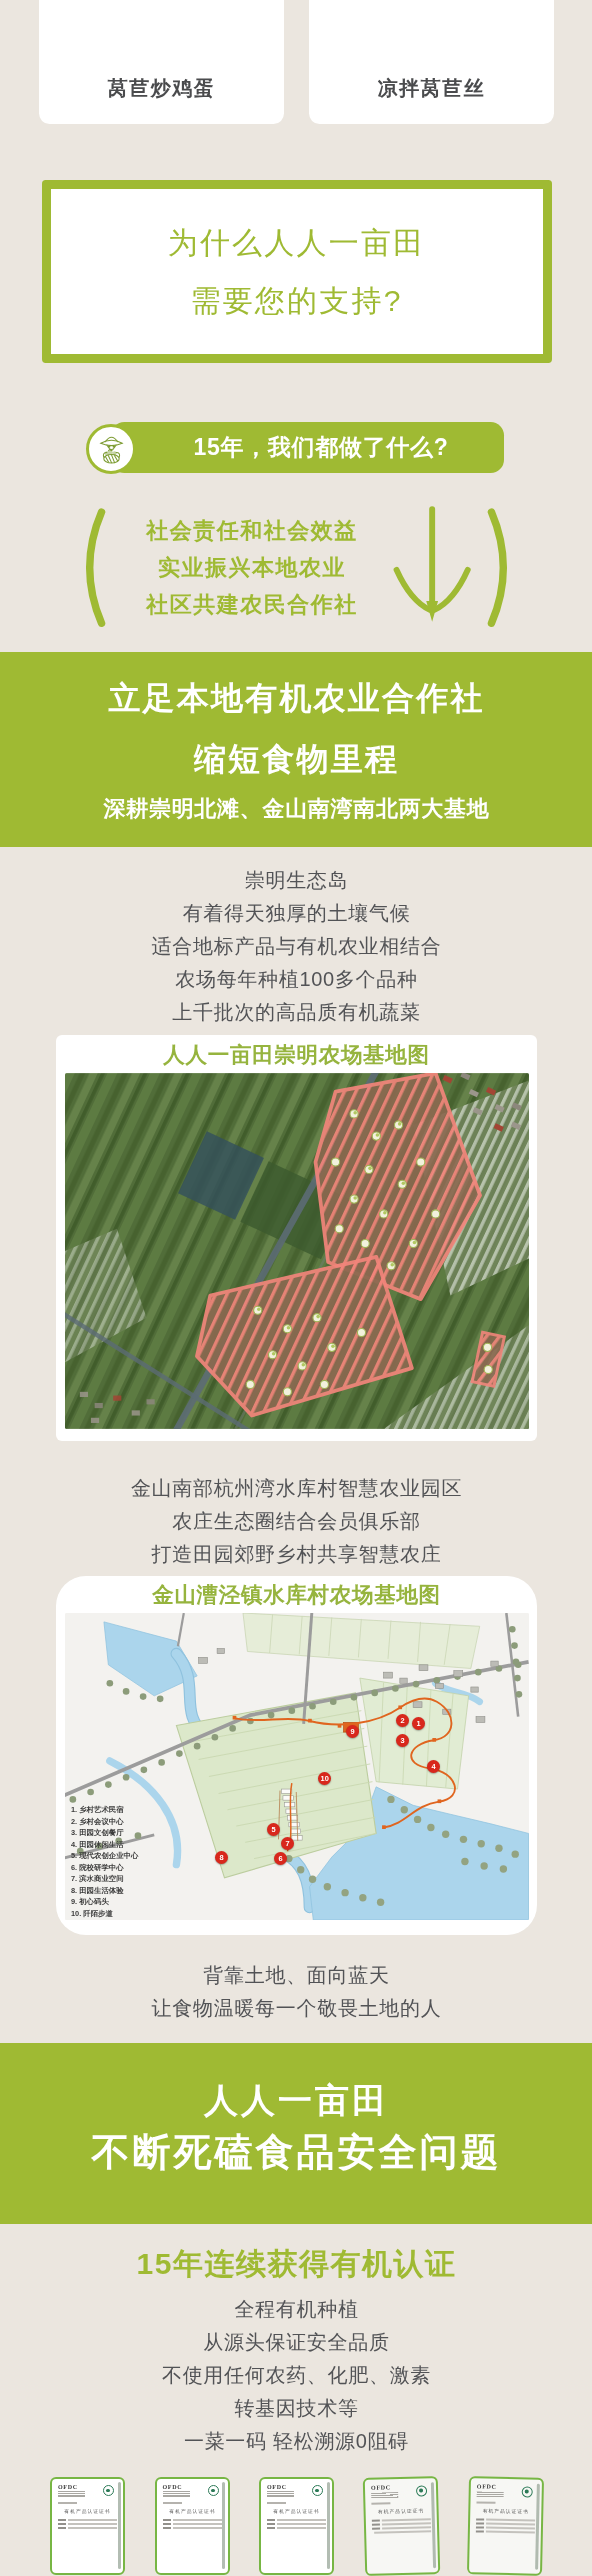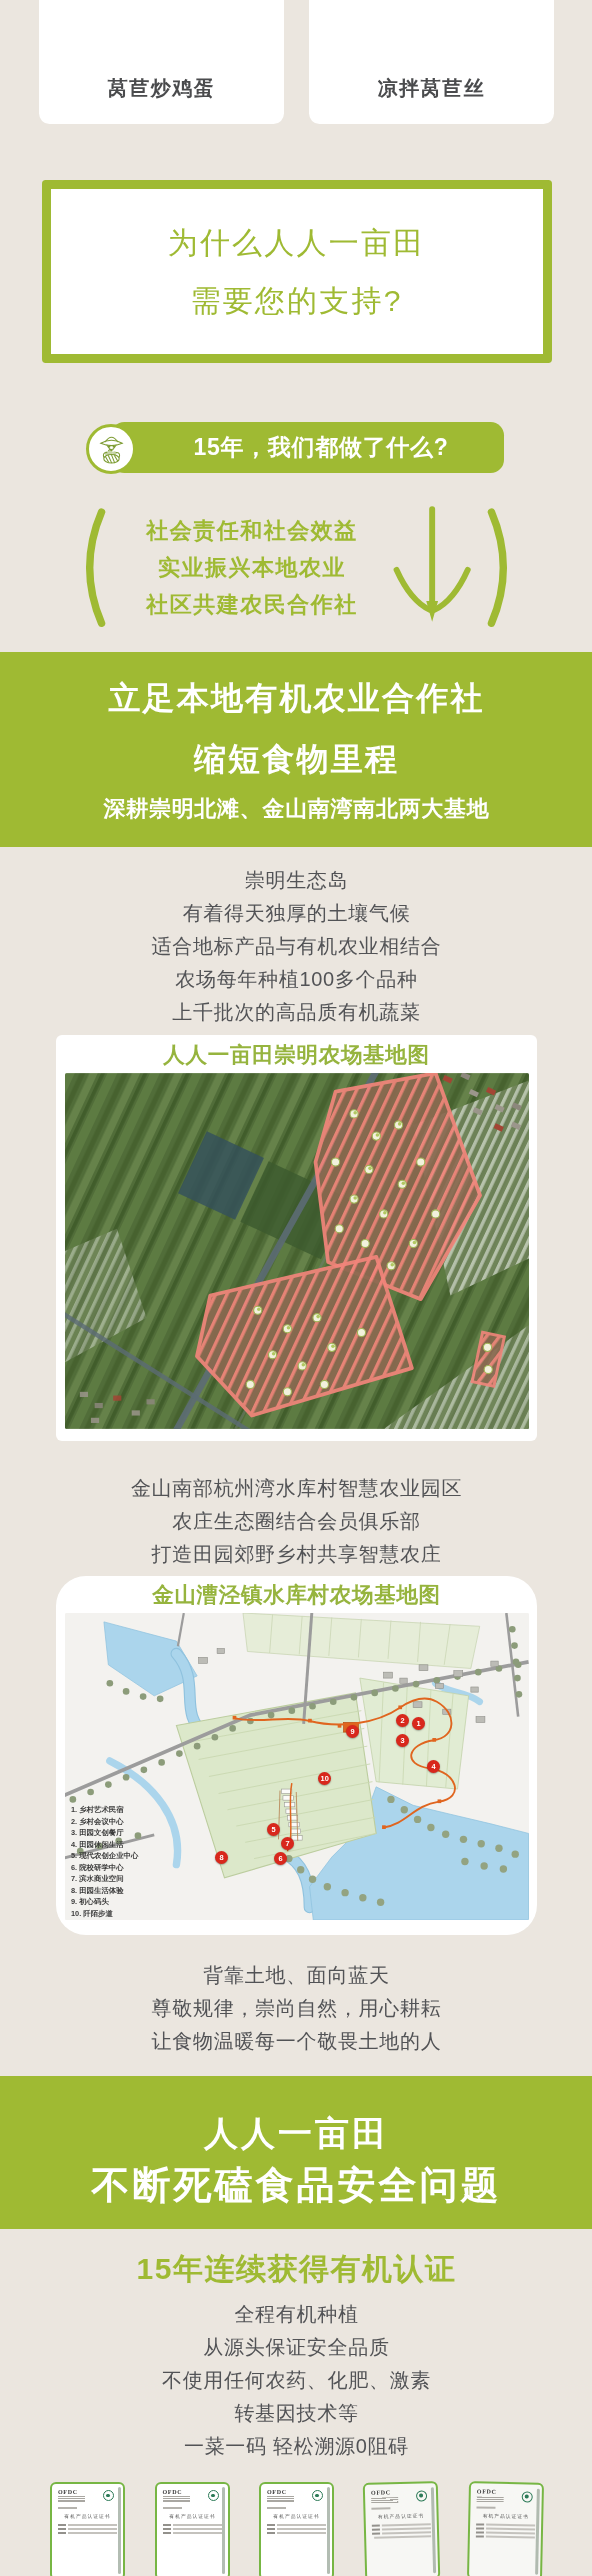--- a/index.html
+++ b/index.html
@@ -28,21 +28,21 @@
   
   .pledge { margin-top:33px; height:130px; position:relative; }
   .pledge svg.deco { position:absolute; left:0; top:0; }
   .pledge-lines { position:absolute; left:104px; top:6px; width:296px; text-align:center; }
   .pledge-lines div { font-size:22px; line-height:37px; font-weight:bold; color:#9fba33; letter-spacing:1.5px; }
   
   .banner1 { margin-top:16px; background:#9fba33; text-align:center; padding:28px 0 25px; }
   .banner1 .b1 { color:#fff; font-size:32px; line-height:36px; font-weight:bold; letter-spacing:2.2px; }
   .banner1 .b2 { color:#fff; font-size:32px; line-height:36px; font-weight:bold; letter-spacing:2.2px; margin-top:25px; }
   .banner1 .b3 { color:#fff; font-size:22px; line-height:27px; font-weight:bold; letter-spacing:0.7px; margin-top:18px; }
-  .banner2 { margin-top:18px; background:#9fba33; text-align:center; padding:39px 0 25px; }
+  .banner2 { margin-top:18px; background:#9fba33; text-align:center; padding:39px 0 53px; }
   .banner2 .b1 { color:#fff; font-size:34px; line-height:37px; font-weight:bold; letter-spacing:3px; }
   .banner2 .b2 { color:#fff; font-size:38px; line-height:37px; font-weight:bold; letter-spacing:3px; margin-top:15px; }
   
   .tblock { text-align:center; }
   .tblock div { font-size:20px; line-height:33px; color:#525356; letter-spacing:0.7px; }
   .m-chongming { margin-top:17px; }
   .m-jinshan { margin-top:31px; }
   .m-motto { margin-top:24px; }
   
   .map-card { width:481px; margin:6px auto 0; background:#fff; border-radius:6px; padding:6px 9px 12px; }
@@ -431,21 +431,20 @@
     <div class="marker" style="left:253px;top:159px">10</div>
     <div class="marker" style="left:202px;top:210px">5</div>
     <div class="marker" style="left:216px;top:224px">7</div>
     <div class="marker" style="left:209px;top:239px">6</div>
     <div class="marker" style="left:150px;top:238px">8</div>
   </div>
 </div>
 
 <div class="tblock m-motto">
   <div>背靠土地、面向蓝天</div>
-  <div>尊敬规律，崇尚自然，用心耕耘</div>
   <div>让食物温暖每一个敬畏土地的人</div>
 </div>
 
 <div class="banner2">
   <div class="b1">人人一亩田</div>
   <div class="b2">不断死磕食品安全问题</div>
 </div>
 
 <div class="organic-title">15年连续获得有机认证</div>
 <div class="organic-lines">

